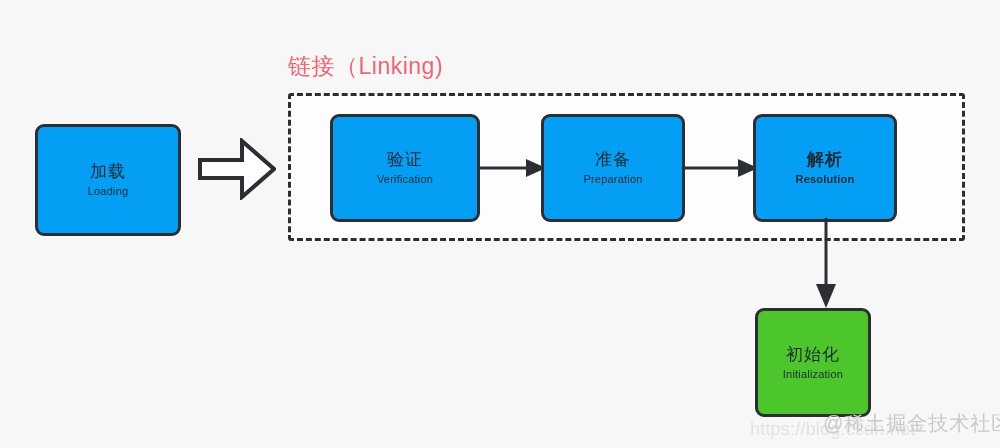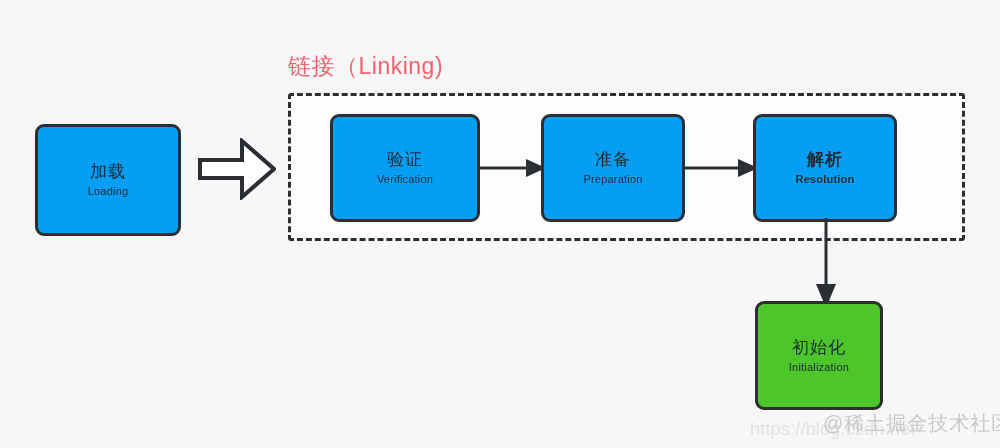--- a/index.html
+++ b/index.html
@@ -68,21 +68,21 @@
     font-size: 11px;
     letter-spacing: 0.2px;
   }
   .node.blue { background: #049ef5; }
   .node.green { background: #4dc62c; }
 
   #node-loading        { left: 35px;  top: 124px; width: 146px; height: 112px; }
   #node-verification   { left: 330px; top: 114px; width: 150px; height: 108px; }
   #node-preparation    { left: 541px; top: 114px; width: 144px; height: 108px; }
   #node-resolution     { left: 753px; top: 114px; width: 144px; height: 108px; font-weight: bold; }
-  #node-initialization { left: 755px; top: 301px; width: 128px; height: 109px; }
+  #node-initialization { left: 755px; top: 308px; width: 116px; height: 109px; }
 
   
   .block-arrow {
     position: absolute;
     left: 198px;
     top: 138px;
     width: 78px;
     height: 62px;
   }
 

